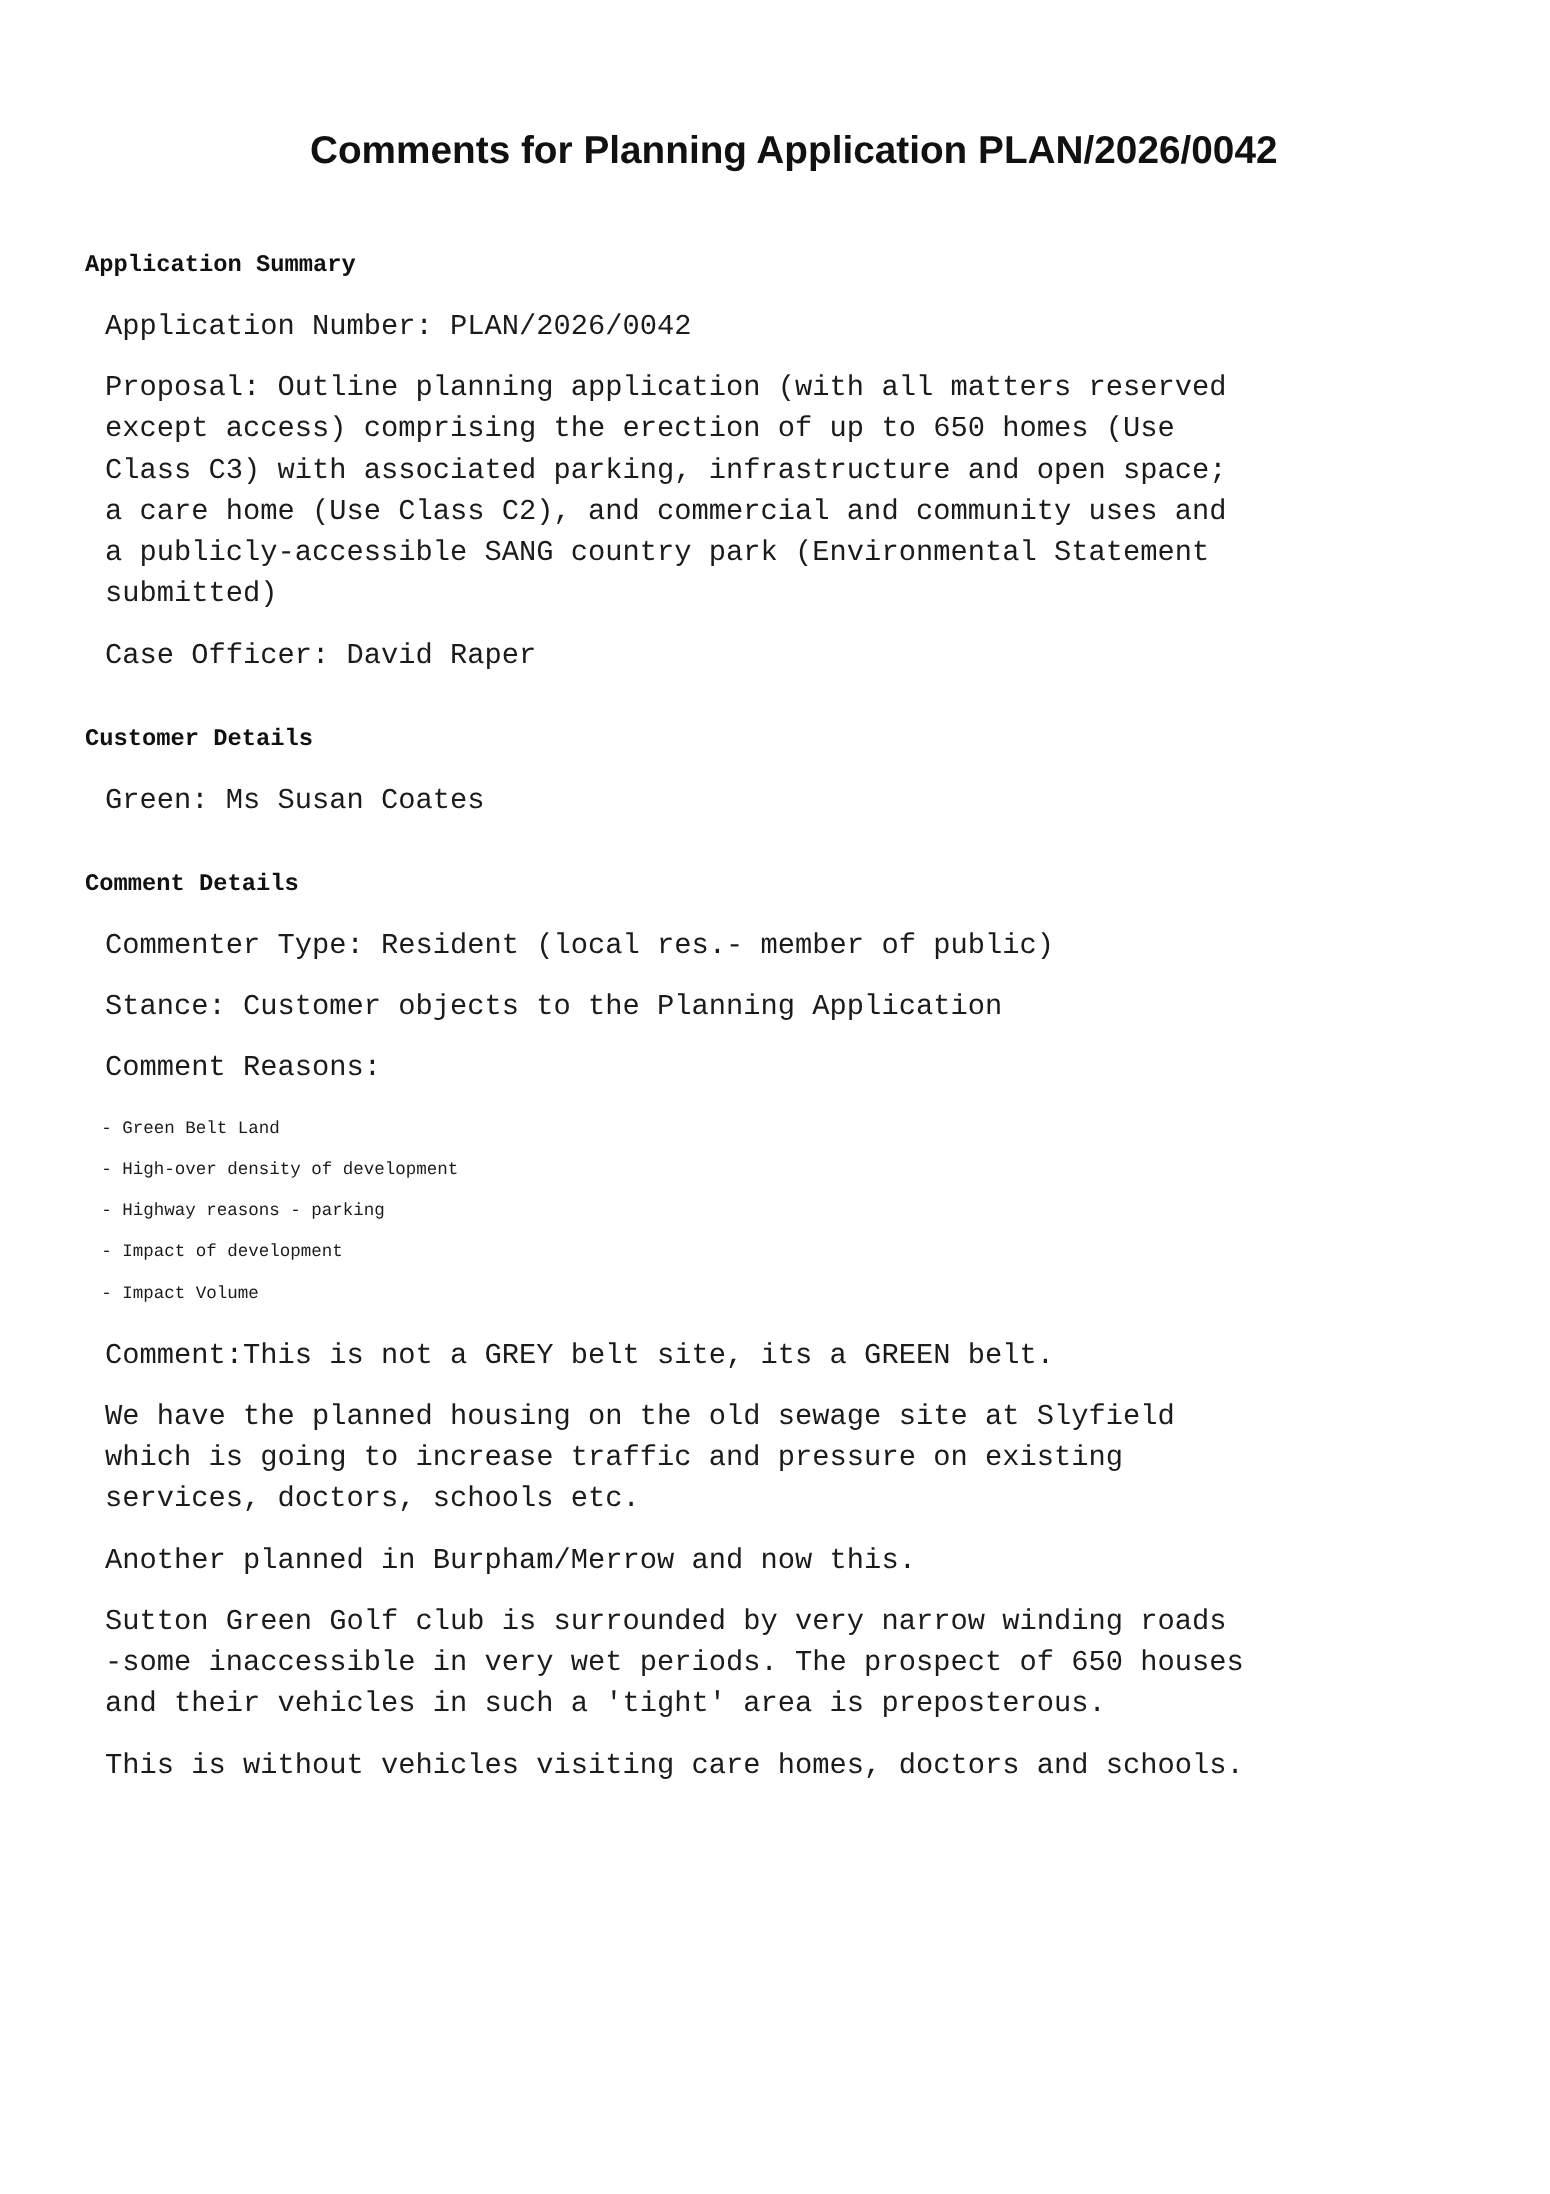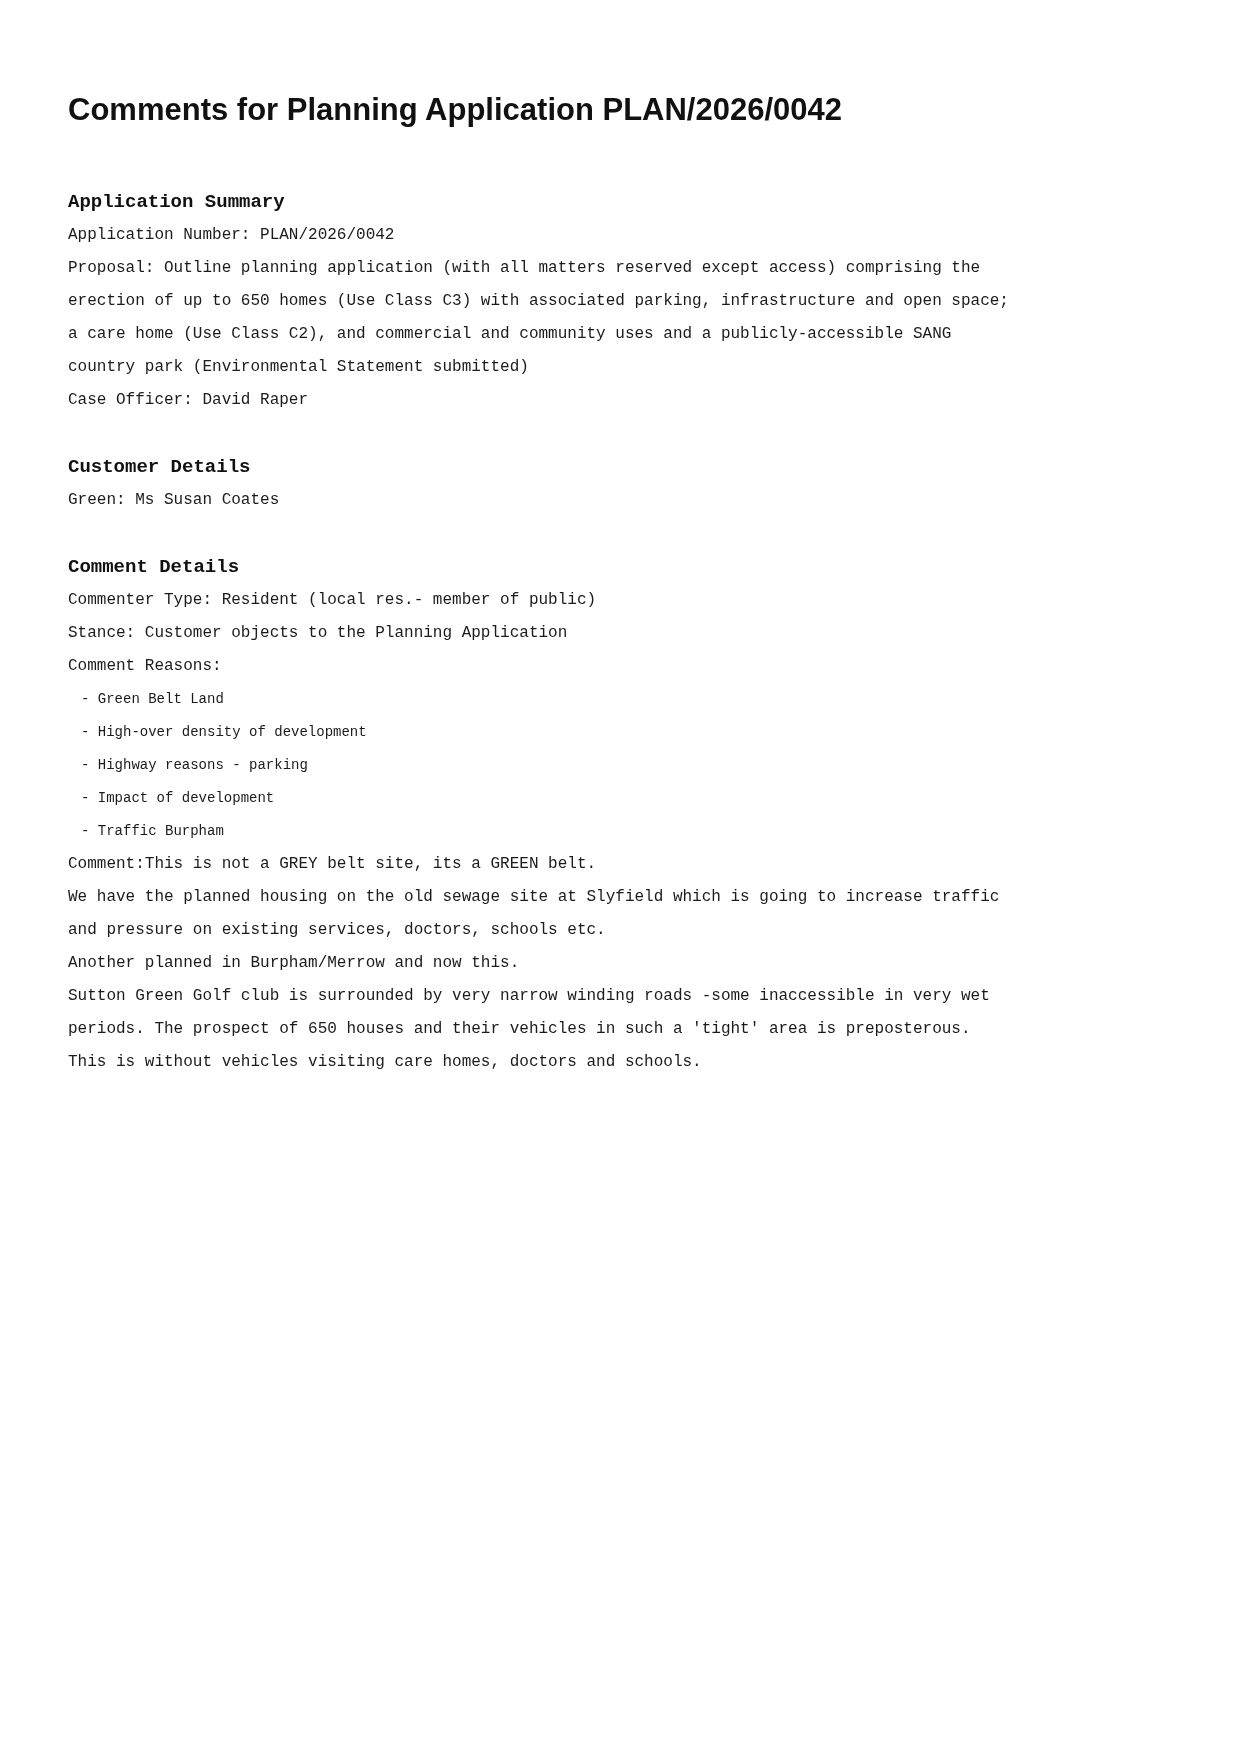--- a/index.html
+++ b/index.html
@@ -16,40 +16,40 @@
   .page {
     box-sizing: border-box;
     width: 1240px;
     min-height: 1755px;
     padding: 88px 218px 60px 68px;
     background: #ffffff;
   }
   .doc-title {
     font-size: 31px;
     font-weight: 700;
-    text-align: left;
-    margin: 3px 0 56px 0;
+    text-align: right;
+    margin: 13px 0 56px 0;
     line-height: 1.25;
     color: #111111;
   }
   .doc-section {
     margin: 0 0 34px 0;
     font-family: Liberation Mono, monospace;
   }
   .section-heading {
     font-size: 19px;
     font-weight: 700;
     line-height: 33px;
     margin: 0;
     color: #111111;
   }
   .doc-line {
-    font-size: 16px;
+    font-size: 23px;
     line-height: 33px;
-    margin: 0;
+    margin: 16px;
   }
   .reason-line {
     font-size: 14px;
     line-height: 33px;
     margin: 0;
     padding-left: 13px;
   }
 </style>
 </head>
 <body>
@@ -73,21 +73,21 @@
   <section class="doc-section">
     <h2 class="section-heading">Comment Details</h2>
     <p class="doc-line">Commenter Type: Resident (local res.- member of public)</p>
     <p class="doc-line">Stance: Customer objects to the Planning Application</p>
     <p class="doc-line">Comment Reasons:</p>
 
     <p class="reason-line">- Green Belt Land</p>
     <p class="reason-line">- High-over density of development</p>
     <p class="reason-line">- Highway reasons - parking</p>
     <p class="reason-line">- Impact of development</p>
-    <p class="reason-line">- Traffic Burpham</p>
+    <p class="reason-line">- Impact Volume</p>
 
     <p class="doc-line">Comment:This is not a GREY belt site, its a GREEN belt.</p>
     <p class="doc-line">We have the planned housing on the old sewage site at Slyfield which is going to increase traffic and pressure on existing services, doctors, schools etc.</p>
     <p class="doc-line">Another planned in Burpham/Merrow and now this.</p>
     <p class="doc-line">Sutton Green Golf club is surrounded by very narrow winding roads -some inaccessible in very wet periods. The prospect of 650 houses and their vehicles in such a 'tight' area is preposterous.</p>
     <p class="doc-line">This is without vehicles visiting care homes, doctors and schools.</p>
   </section>
 
 </div>
 

